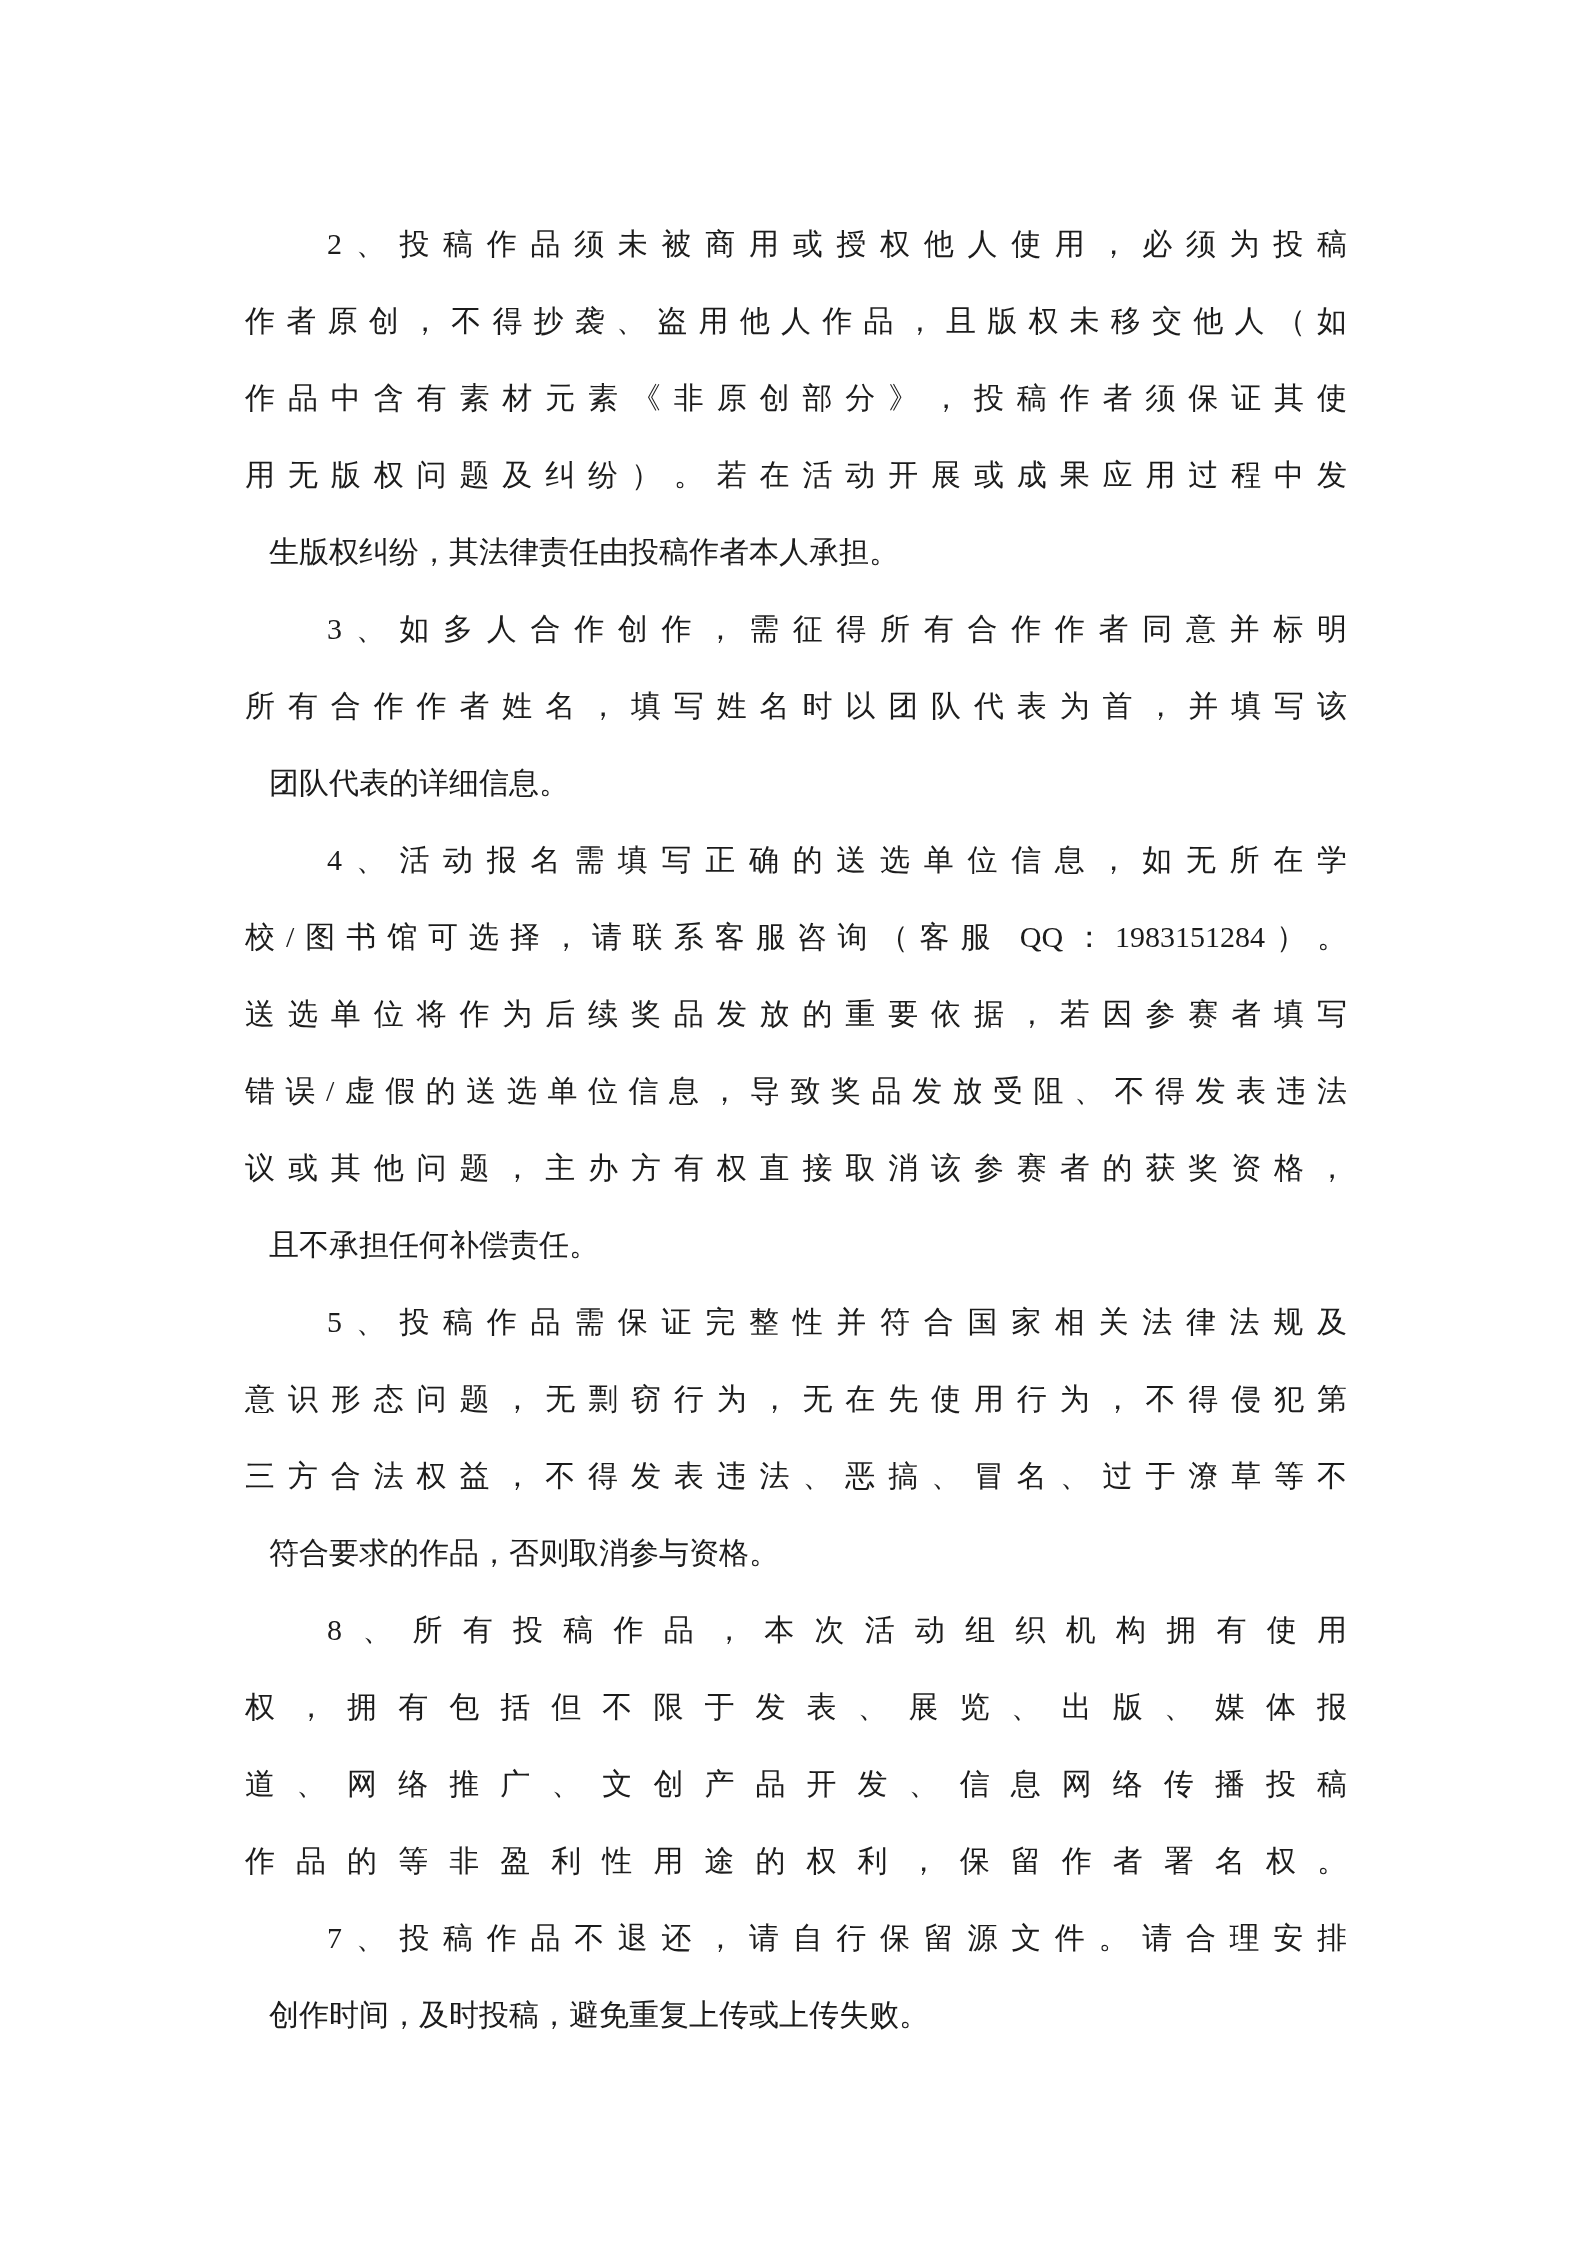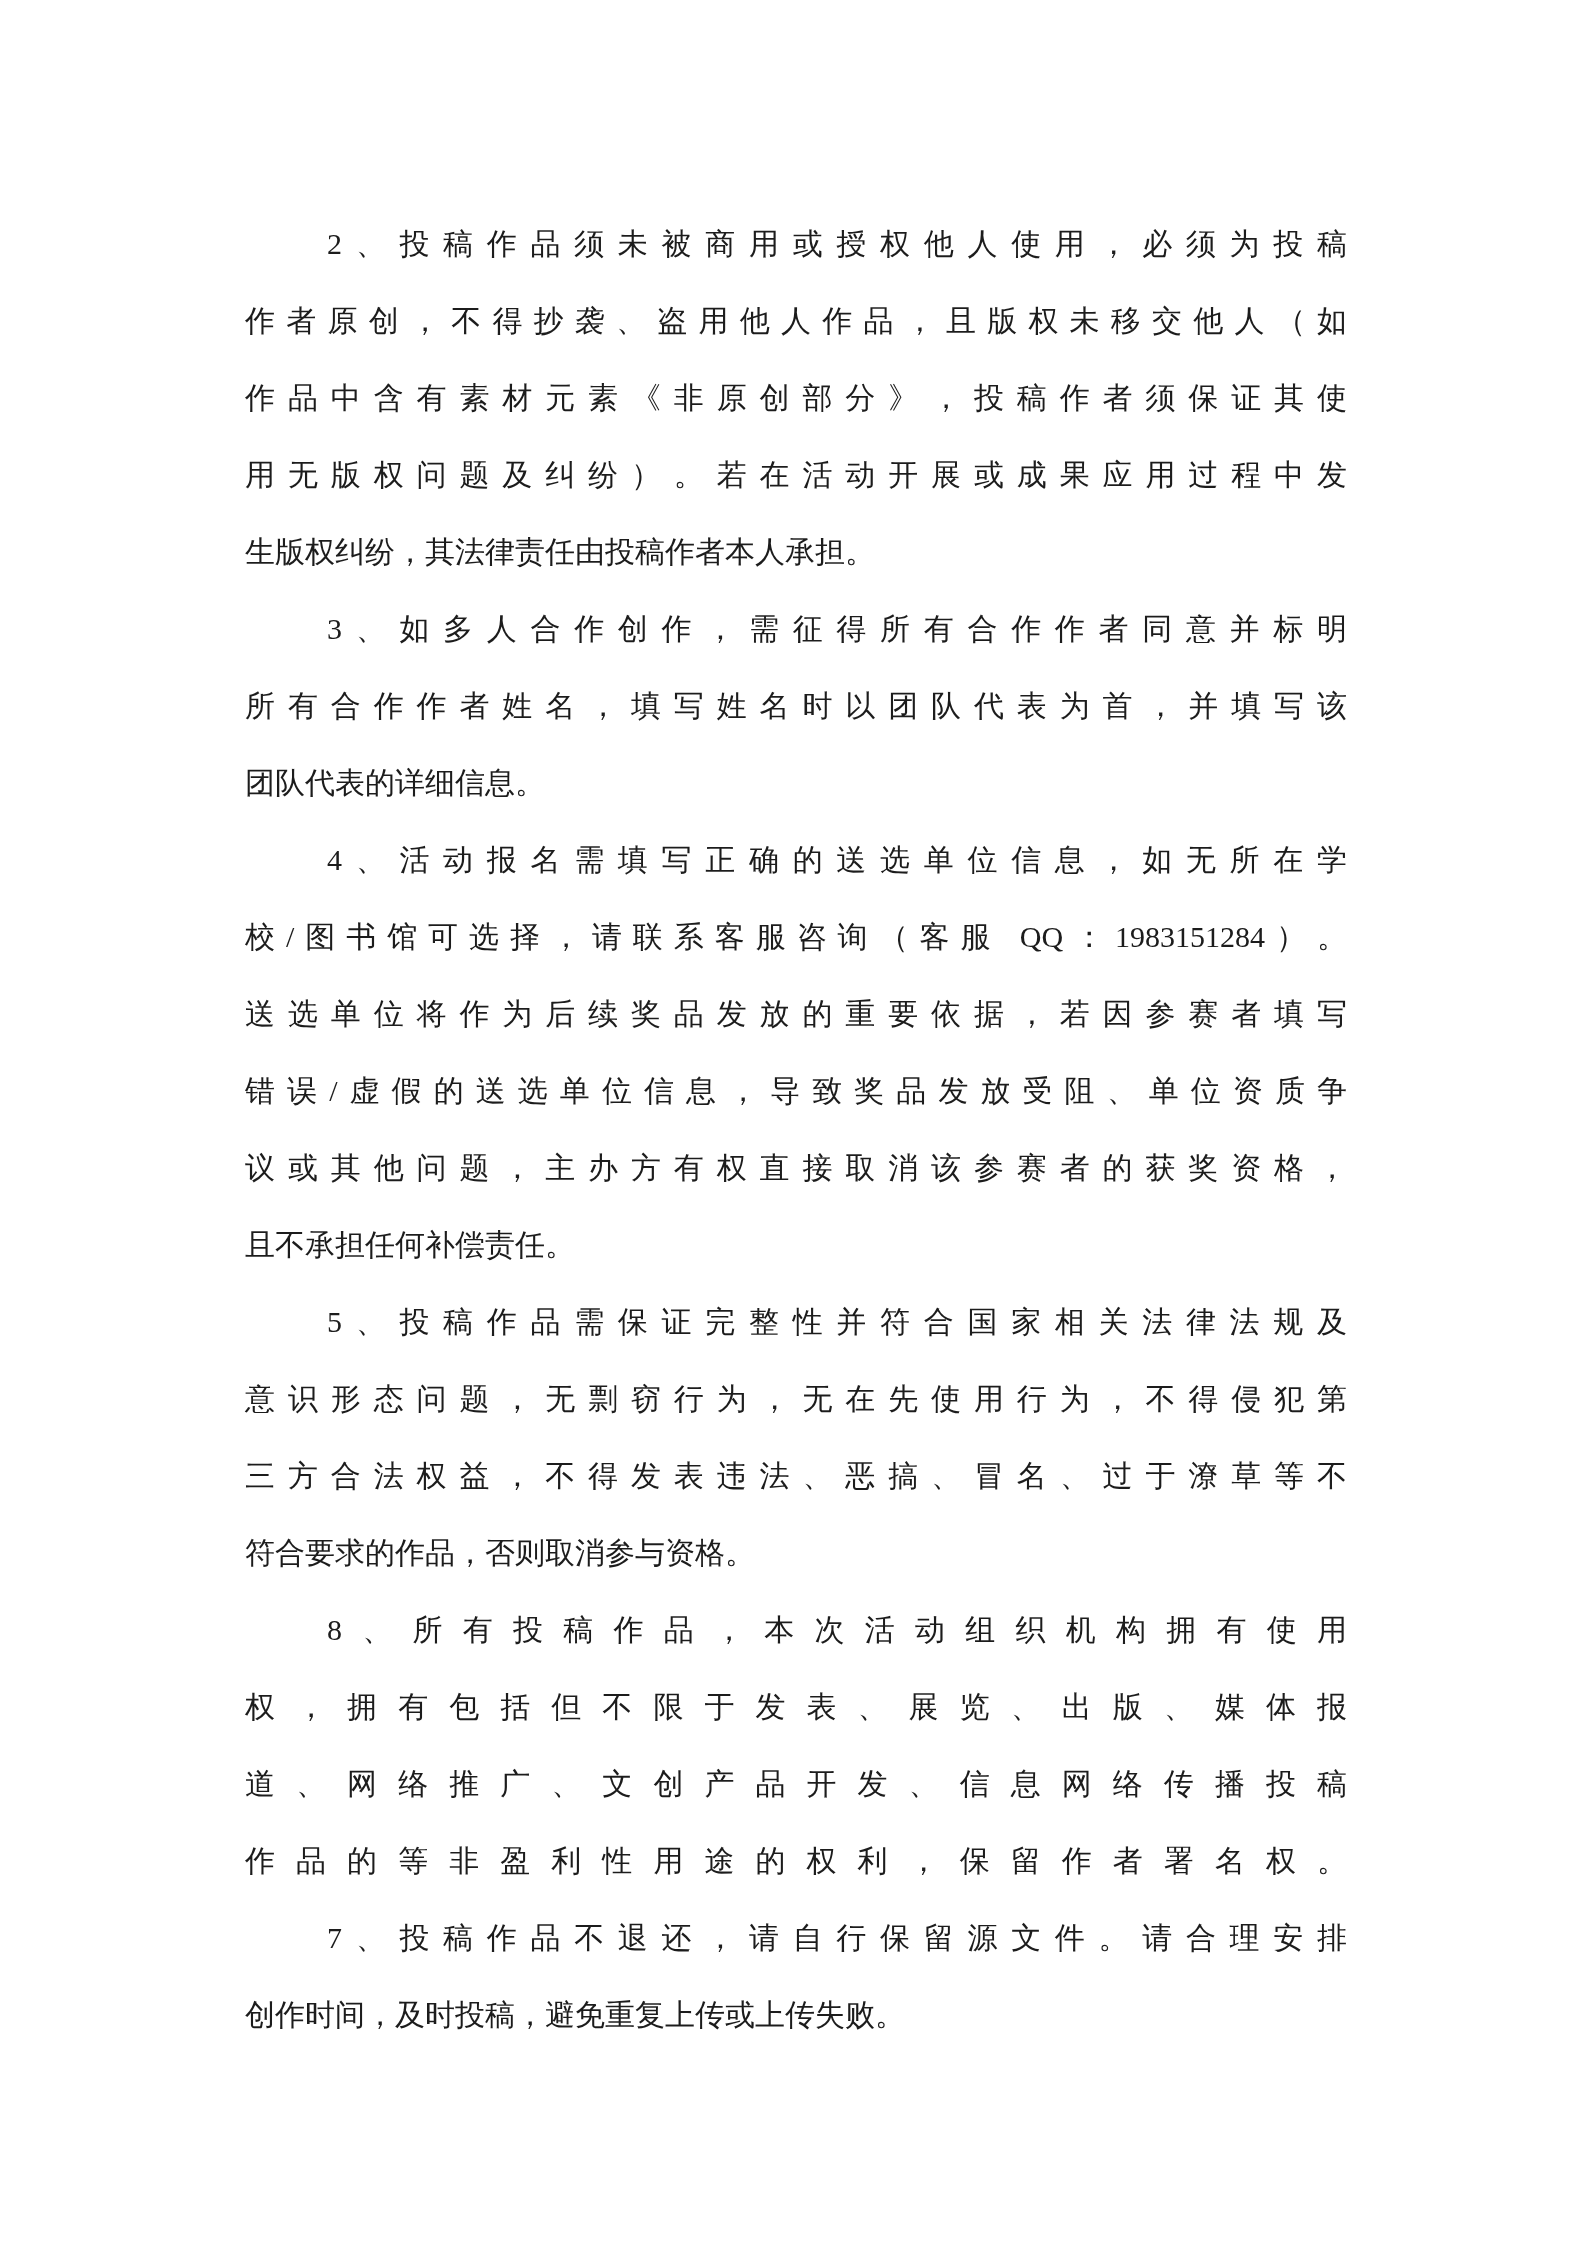--- a/index.html
+++ b/index.html
@@ -34,20 +34,21 @@
   }
   
   .fill {
     text-align: justify;
     text-align-last: justify;
   }
   
   .end {
     text-align: right;
     text-align-last: left;
+    margin-left: 24px;
   }
   
   .indent {
     text-indent: 82px;
   }
 </style>
 </head>
 <body>
 
 <div class="page">
@@ -63,21 +64,21 @@
   <section class="paragraph">
     <div class="line fill indent">3、如多人合作创作，需征得所有合作作者同意并标明</div>
     <div class="line fill">所有合作作者姓名，填写姓名时以团队代表为首，并填写该</div>
     <div class="line end">团队代表的详细信息。</div>
   </section>
 
   <section class="paragraph">
     <div class="line fill indent">4、活动报名需填写正确的送选单位信息，如无所在学</div>
     <div class="line fill">校/图书馆可选择，请联系客服咨询（客服 QQ：1983151284）。</div>
     <div class="line fill">送选单位将作为后续奖品发放的重要依据，若因参赛者填写</div>
-    <div class="line fill">错误/虚假的送选单位信息，导致奖品发放受阻、单位资质争</div>
+    <div class="line fill">错误/虚假的送选单位信息，导致奖品发放受阻、不得发表违法</div>
     <div class="line fill">议或其他问题，主办方有权直接取消该参赛者的获奖资格，</div>
     <div class="line end">且不承担任何补偿责任。</div>
   </section>
 
   <section class="paragraph">
     <div class="line fill indent">5、投稿作品需保证完整性并符合国家相关法律法规及</div>
     <div class="line fill">意识形态问题，无剽窃行为，无在先使用行为，不得侵犯第</div>
     <div class="line fill">三方合法权益，不得发表违法、恶搞、冒名、过于潦草等不</div>
     <div class="line end">符合要求的作品，否则取消参与资格。</div>
   </section>

